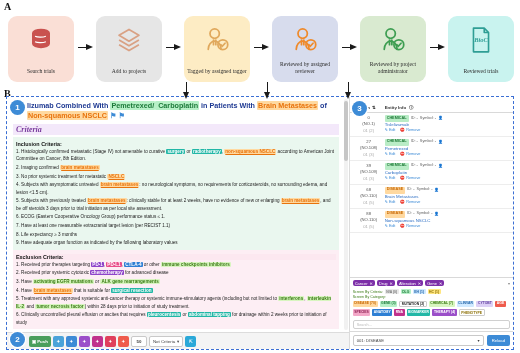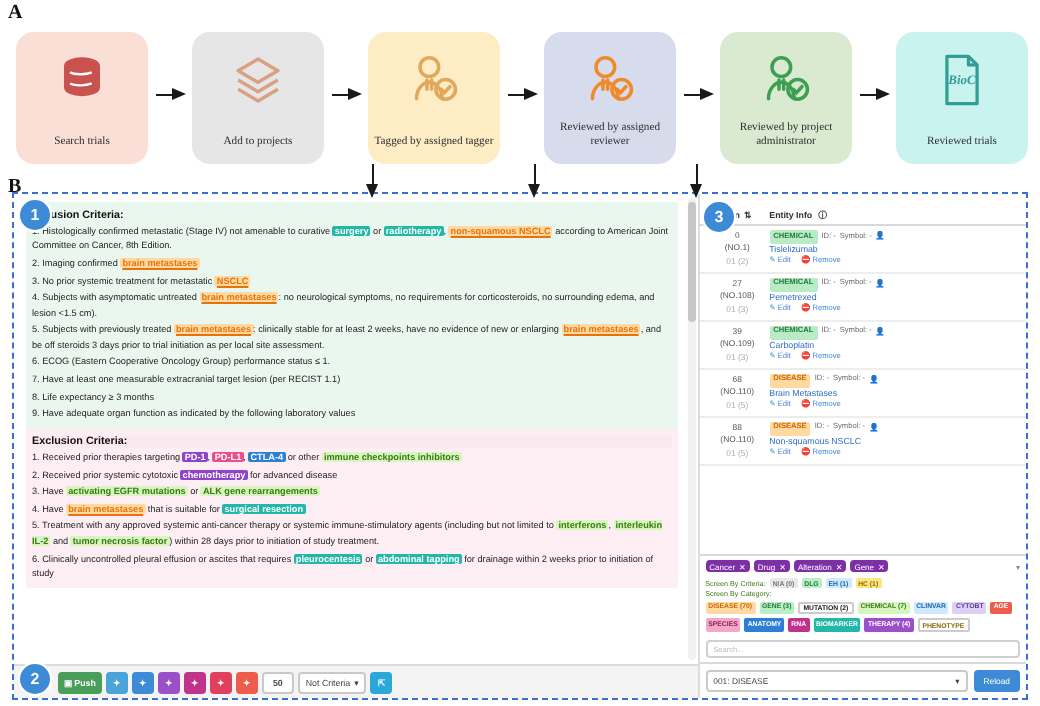--- a/index.html
+++ b/index.html
@@ -346,20 +346,22 @@
 
   <div class="badge-num" id="badge1">1</div>
   <div class="badge-num" id="badge2">2</div>
   <div class="badge-num" id="badge3">3</div>
 
   <div class="appwin">
 
     <div class="left-pane">
       <div class="doc-scroll">
         <div class="doc-inner">
+          <div class="doc-title" id="doc-title"><span>lizumab </span><span>Combined With </span><mark class="m-green">Pemetrexed/</mark><mark class="m-green"> Carboplatin</mark><span> in Patients With </span><mark class="m-orange2">Brain Metastases</mark><span> of </span><mark class="m-orange2">Non-squamous NSCLC</mark><span style="color: rgb(61, 139, 214);"> ⚑ ⚑</span></div>
+          <div class="sec-h">Criteria</div>
           <div class="crit-block">
             <div class="sub-h">Inclusion Criteria:</div>
             <div id="incl-lines">
                 <div class="line">1. Histologically confirmed metastatic (Stage IV) not amenable to curative <mark class="m-teal">surgery</mark> or <mark class="m-teal">radiotherapy</mark>, <mark class="m-orange">non-squamous NSCLC</mark> according to American Joint Committee on Cancer, 8th Edition.</div>
                 <div class="line">2. Imaging confirmed <mark class="m-orange">brain metastases</mark></div>
                 <div class="line">3. No prior systemic treatment for metastatic <mark class="m-orange">NSCLC</mark></div>
                 <div class="line">4. Subjects with asymptomatic untreated <mark class="m-orange">brain metastases</mark>: no neurological symptoms, no requirements for corticosteroids, no surrounding edema, and lesion &lt;1.5 cm).</div>
                 <div class="line">5. Subjects with previously treated <mark class="m-orange">brain metastases</mark>: clinically stable for at least 2 weeks, have no evidence of new or enlarging <mark class="m-orange">brain metastases</mark>, and be off steroids 3 days prior to trial initiation as per local site assessment.</div>
                 <div class="line">6. ECOG (Eastern Cooperative Oncology Group) performance status ≤ 1.</div>
                 <div class="line">7. Have at least one measurable extracranial target lesion (per RECIST 1.1)</div>

